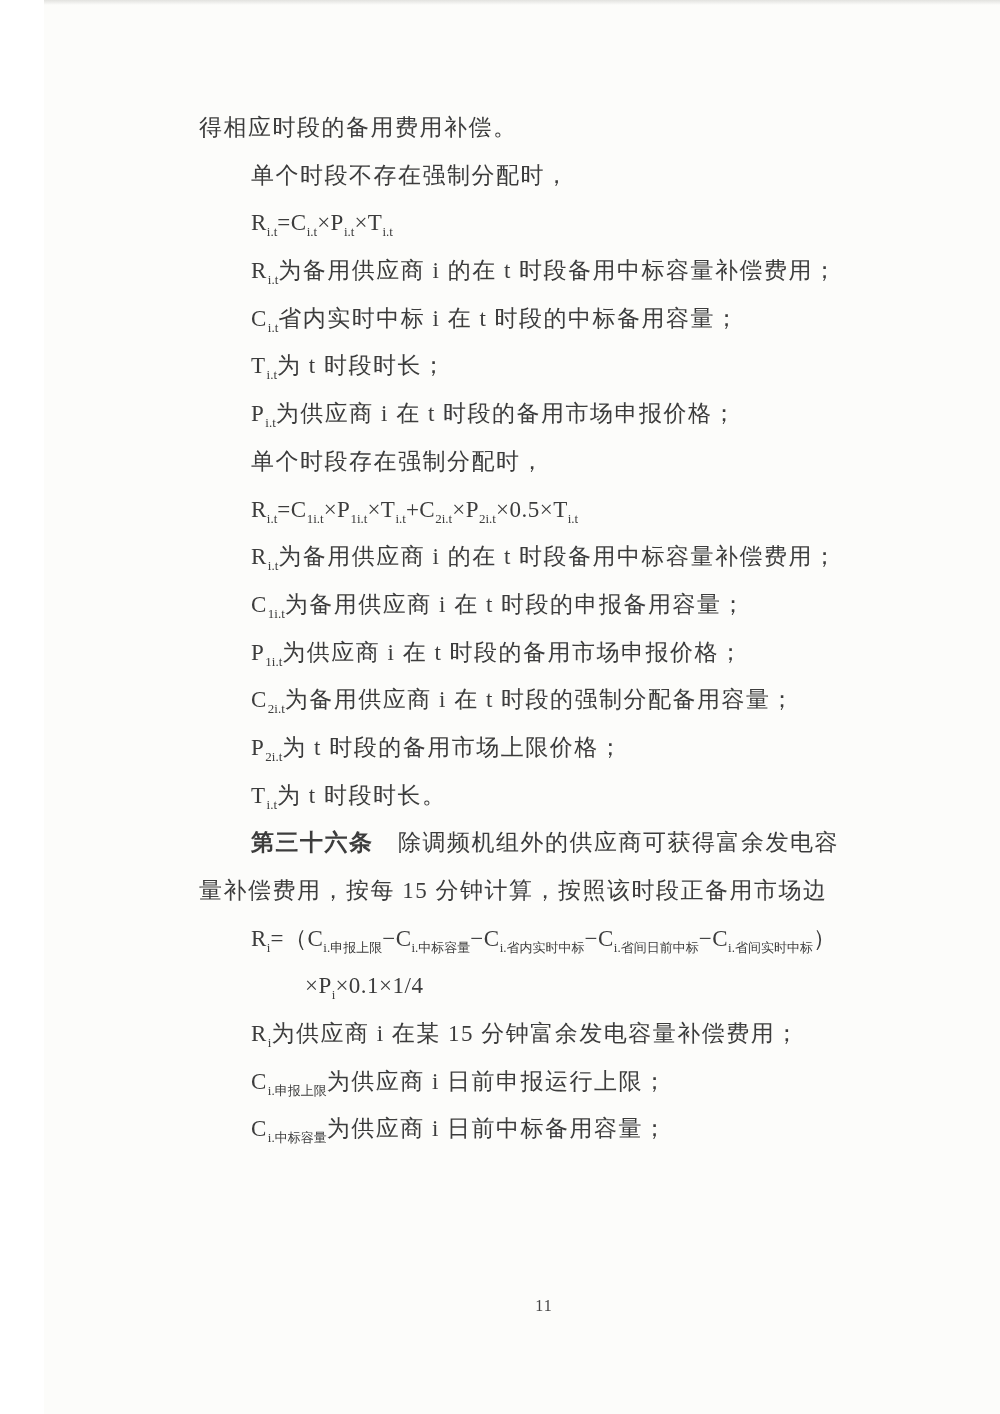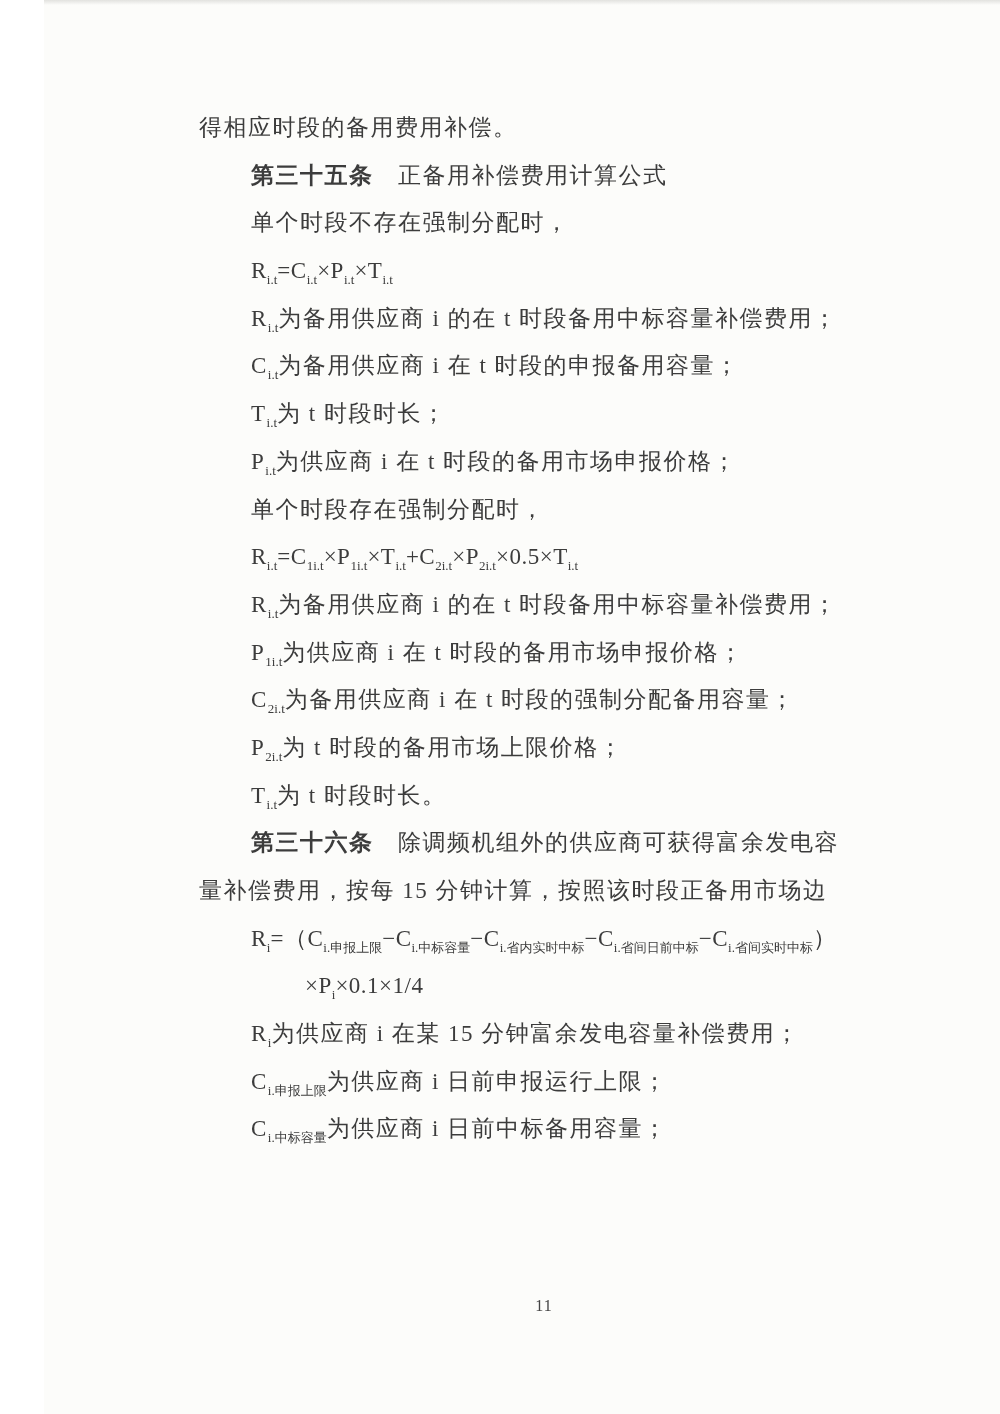--- a/index.html
+++ b/index.html
@@ -59,30 +59,30 @@
     color: #444444;
   }
 </style>
 </head>
 <body>
 
 <div class="page">
   <div class="scan-edge"></div>
   <div class="content">
       <div class="line ind0"><span class="seg">得相应时段的备用费用补偿。</span></div>
-      <div class="line ind1"><span class="seg bold">第三十五条</span><span class="seg">　正备用补偿费用计算公式</span></div>
       <div class="line ind1"><span class="seg">单个时段不存在强制分配时，</span></div>
       <div class="line ind1 formula"><span class="seg">R<sub>i.t</sub></span><span class="seg">=C<sub>i.t</sub></span><span class="seg">×P<sub>i.t</sub></span><span class="seg">×T<sub>i.t</sub></span></div>
       <div class="line ind1"><span class="seg">R<sub>i.t</sub></span><span class="seg">为备用供应商 i 的在 t 时段备用中标容量补偿费用；</span></div>
-      <div class="line ind1"><span class="seg">C<sub>i.t</sub></span><span class="seg">为备用供应商 i 在 t 时段的申报备用容量；</span></div>
+      <div class="line ind1"><span class="seg">C<sub>i.t</sub></span><span class="seg">省内实时中标 i 在 t 时段的中标备用容量；</span></div>
       <div class="line ind1"><span class="seg">T<sub>i.t</sub></span><span class="seg">为 t 时段时长；</span></div>
       <div class="line ind1"><span class="seg">P<sub>i.t</sub></span><span class="seg">为供应商 i 在 t 时段的备用市场申报价格；</span></div>
       <div class="line ind1"><span class="seg">单个时段存在强制分配时，</span></div>
       <div class="line ind1 formula"><span class="seg">R<sub>i.t</sub></span><span class="seg">=C<sub>1i.t</sub></span><span class="seg">×P<sub>1i.t</sub></span><span class="seg">×T<sub>i.t</sub></span><span class="seg">+C<sub>2i.t</sub></span><span class="seg">×P<sub>2i.t</sub></span><span class="seg">×0.5×T<sub>i.t</sub></span></div>
       <div class="line ind1"><span class="seg">R<sub>i.t</sub></span><span class="seg">为备用供应商 i 的在 t 时段备用中标容量补偿费用；</span></div>
+      <div class="line ind1"><span class="seg">C<sub>1i.t</sub></span><span class="seg">为备用供应商 i 在 t 时段的申报备用容量；</span></div>
       <div class="line ind1"><span class="seg">P<sub>1i.t</sub></span><span class="seg">为供应商 i 在 t 时段的备用市场申报价格；</span></div>
       <div class="line ind1"><span class="seg">C<sub>2i.t</sub></span><span class="seg">为备用供应商 i 在 t 时段的强制分配备用容量；</span></div>
       <div class="line ind1"><span class="seg">P<sub>2i.t</sub></span><span class="seg">为 t 时段的备用市场上限价格；</span></div>
       <div class="line ind1"><span class="seg">T<sub>i.t</sub></span><span class="seg">为 t 时段时长。</span></div>
       <div class="line ind1"><span class="seg bold">第三十六条</span><span class="seg">　除调频机组外的供应商可获得富余发电容</span></div>
       <div class="line ind0"><span class="seg">量补偿费用，按每 15 分钟计算，按照该时段正备用市场边</span></div>
       <div class="line ind1 formula"><span class="seg">R<sub>i</sub></span><span class="seg">=（C<sub>i.申报上限</sub></span><span class="seg">−C<sub>i.中标容量</sub></span><span class="seg">−C<sub>i.省内实时中标</sub></span><span class="seg">−C<sub>i.省间日前中标</sub></span><span class="seg">−C<sub>i.省间实时中标</sub></span><span class="seg">）</span></div>
       <div class="line ind2 formula"><span class="seg">×P<sub>i</sub></span><span class="seg">×0.1×1/4</span></div>
       <div class="line ind1"><span class="seg">R<sub>i</sub></span><span class="seg">为供应商 i 在某 15 分钟富余发电容量补偿费用；</span></div>
       <div class="line ind1"><span class="seg">C<sub>i.申报上限</sub></span><span class="seg">为供应商 i 日前申报运行上限；</span></div>

